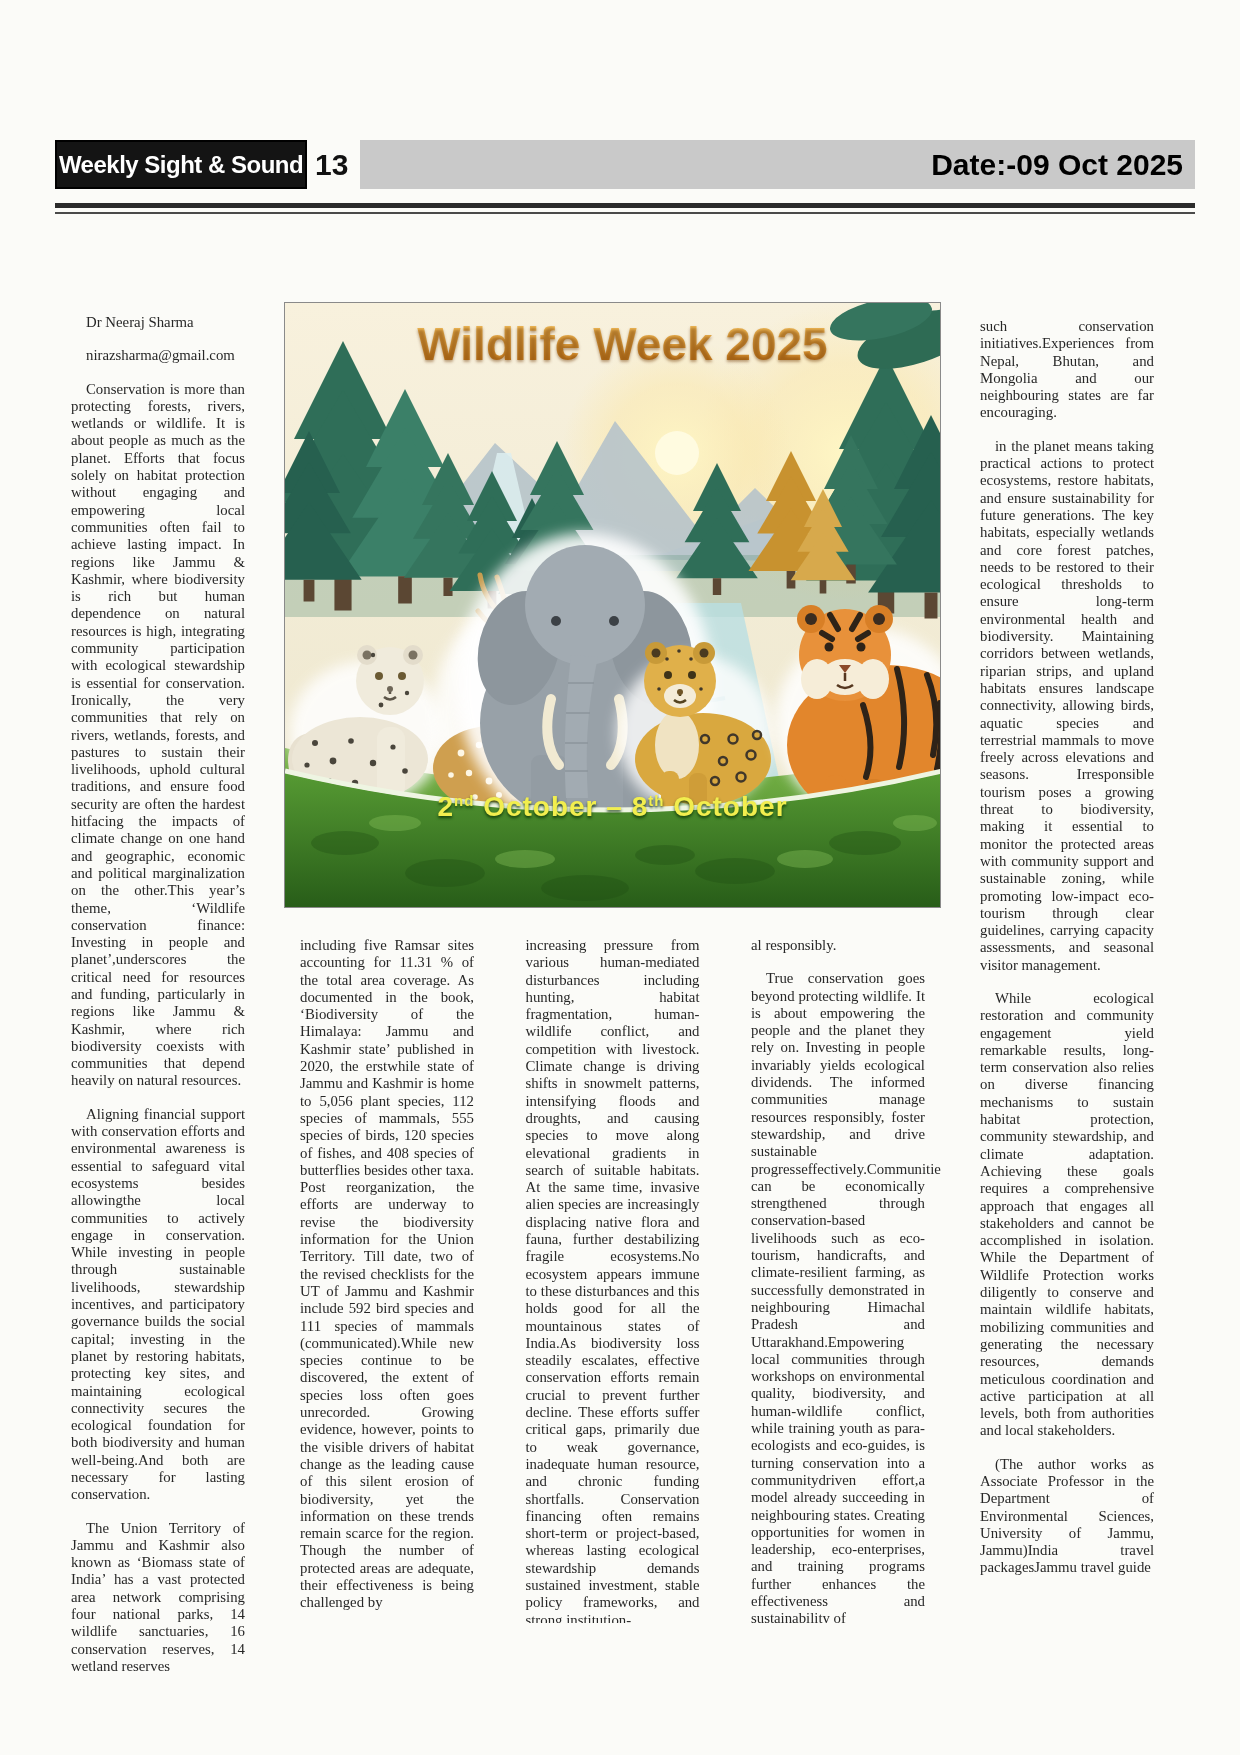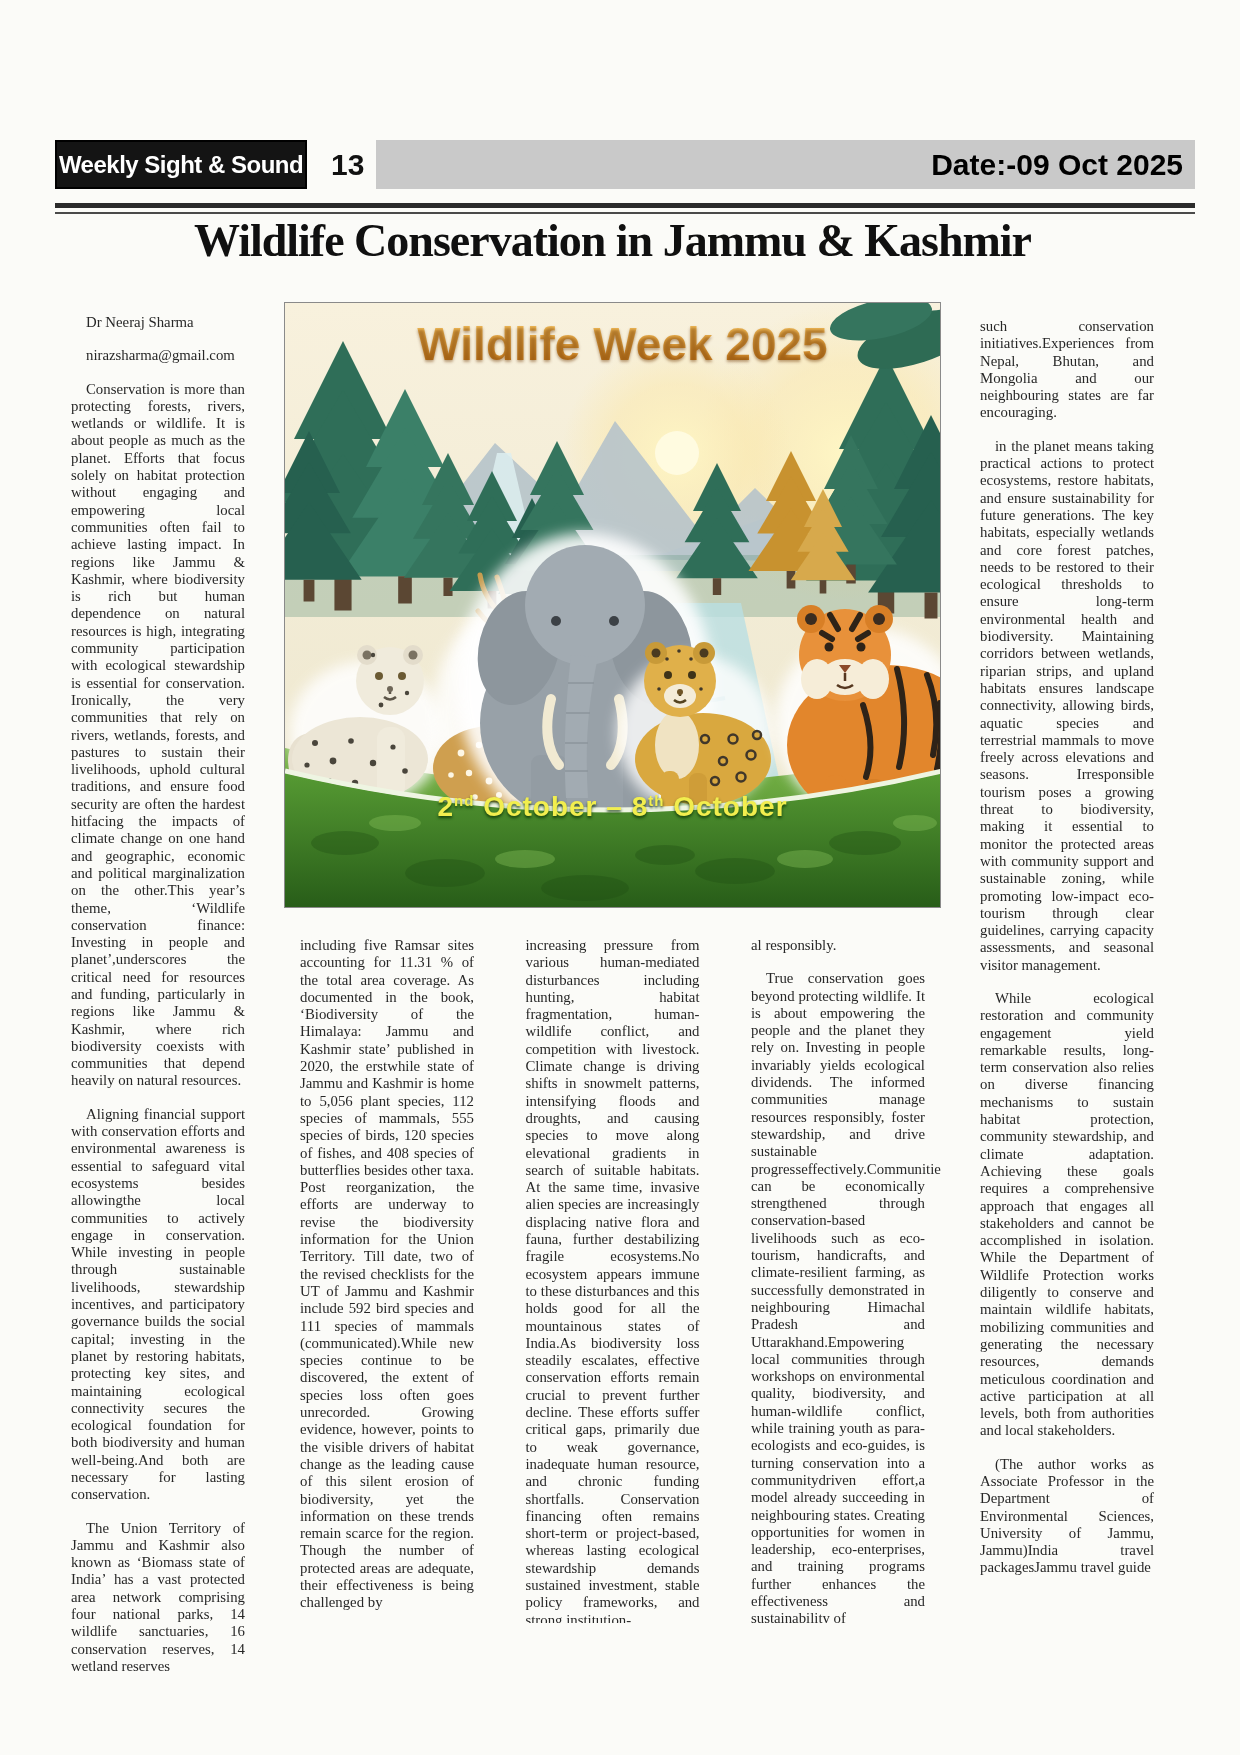--- a/index.html
+++ b/index.html
@@ -15,21 +15,21 @@
     display:flex; align-items:stretch;
     font-family:"Liberation Sans", sans-serif;
   }
   .masthead-box {
     width:252px; background:#141414; border:2px solid #000;
     color:#fff; font-weight:bold; font-size:24px; letter-spacing:-0.5px;
     display:flex; align-items:center; justify-content:center;
     white-space:nowrap;
   }
   .page-num {
-    display:flex; align-items:center; padding:0 12px 0 24px;
+    display:flex; align-items:center; padding:0 12px 0 8px;
     font-weight:bold; font-size:30px; color:#111;
   }
   .date-bar {
     flex:1; background:#c9c9c9;
     display:flex; align-items:center; justify-content:flex-end;
     padding-right:12px; font-weight:bold; font-size:30px; color:#000000;
     white-space:nowrap;
   }
   .rules {
     position:absolute; top:203px; left:55px; width:1140px; height:11px;
@@ -93,21 +93,20 @@
     <div class="masthead-box">
       <span>Weekly Sight &amp; Sound</span>
     </div>
     <div class="page-num">13</div>
     <div class="date-bar">
       <span>Date:-09 Oct 2025</span>
     </div>
   </div>
   <div class="rules"></div>
 
-  <h1 class="headline">Wildlife Conservation in Jammu &amp; Kashmir</h1>
 
   <div class="body-grid">
 
     <div class="col col-1">
       <p class="byline">Dr Neeraj Sharma</p>
       <p class="byline">nirazsharma@gmail.com</p>
       <p>Conservation is more than protecting forests, rivers, wetlands or wildlife. It is about people as much as the planet. Efforts that focus solely on habitat protection without engaging and empowering local communities often fail to achieve lasting impact. In regions like Jammu &amp; Kashmir, where biodiversity is rich but human dependence on natural resources is high, integrating community participation with ecological stewardship is essential for conservation. Ironically, the very communities that rely on rivers, wetlands, forests, and pastures to sustain their livelihoods, uphold cultural traditions, and ensure food security are often the hardest hitfacing the impacts of climate change on one hand and geographic, economic and political marginalization on the other.This year’s theme, ‘Wildlife conservation finance: Investing in people and planet’,underscores the critical need for resources and funding, particularly in regions like Jammu &amp; Kashmir, where rich biodiversity coexists with communities that depend heavily on natural resources.</p>
       <p>Aligning financial support with conservation efforts and environmental awareness is essential to safeguard vital ecosystems besides allowingthe local communities to actively engage in conservation. While investing in people through sustainable livelihoods, stewardship incentives, and participatory governance builds the social capital; investing in the planet by restoring habitats, protecting key sites, and maintaining ecological connectivity secures the ecological foundation for both biodiversity and human well-being.And both are necessary for lasting conservation.</p>
       <p>The Union Territory of Jammu and Kashmir also known as ‘Biomass state of India’ has a vast protected area network comprising four national parks, 14 wildlife sanctuaries, 16 conservation reserves, 14 wetland reserves</p>
     </div>

